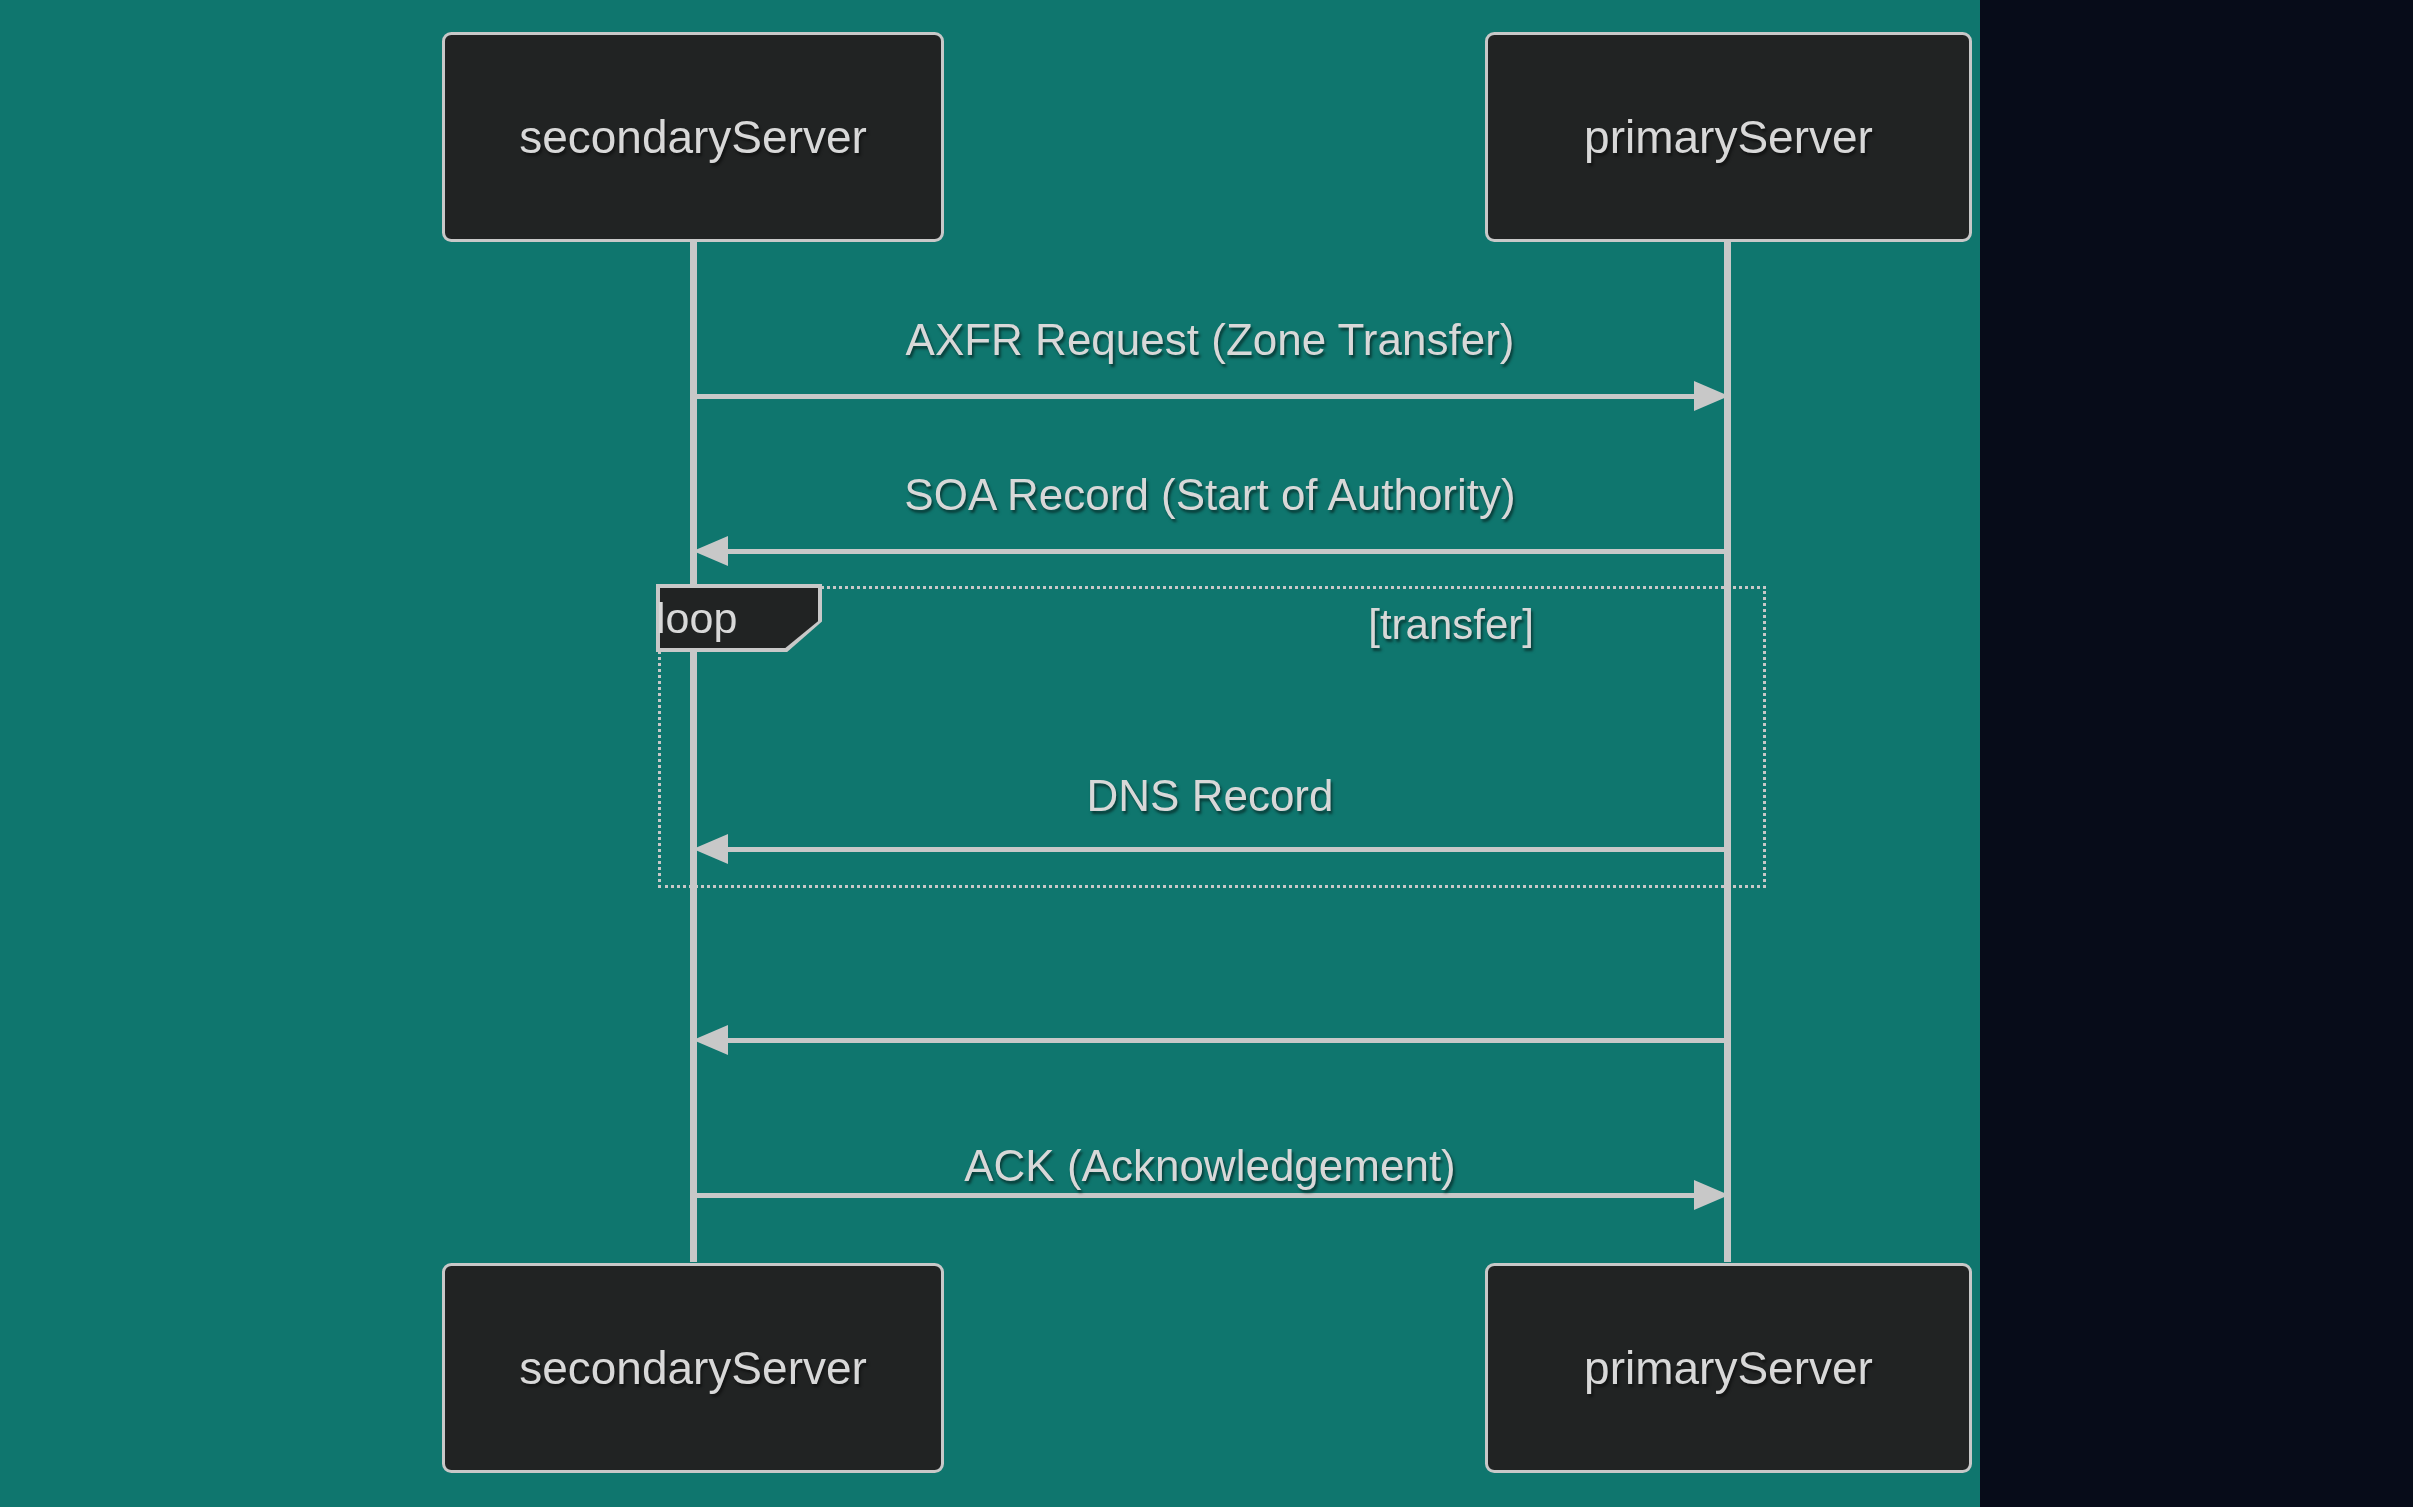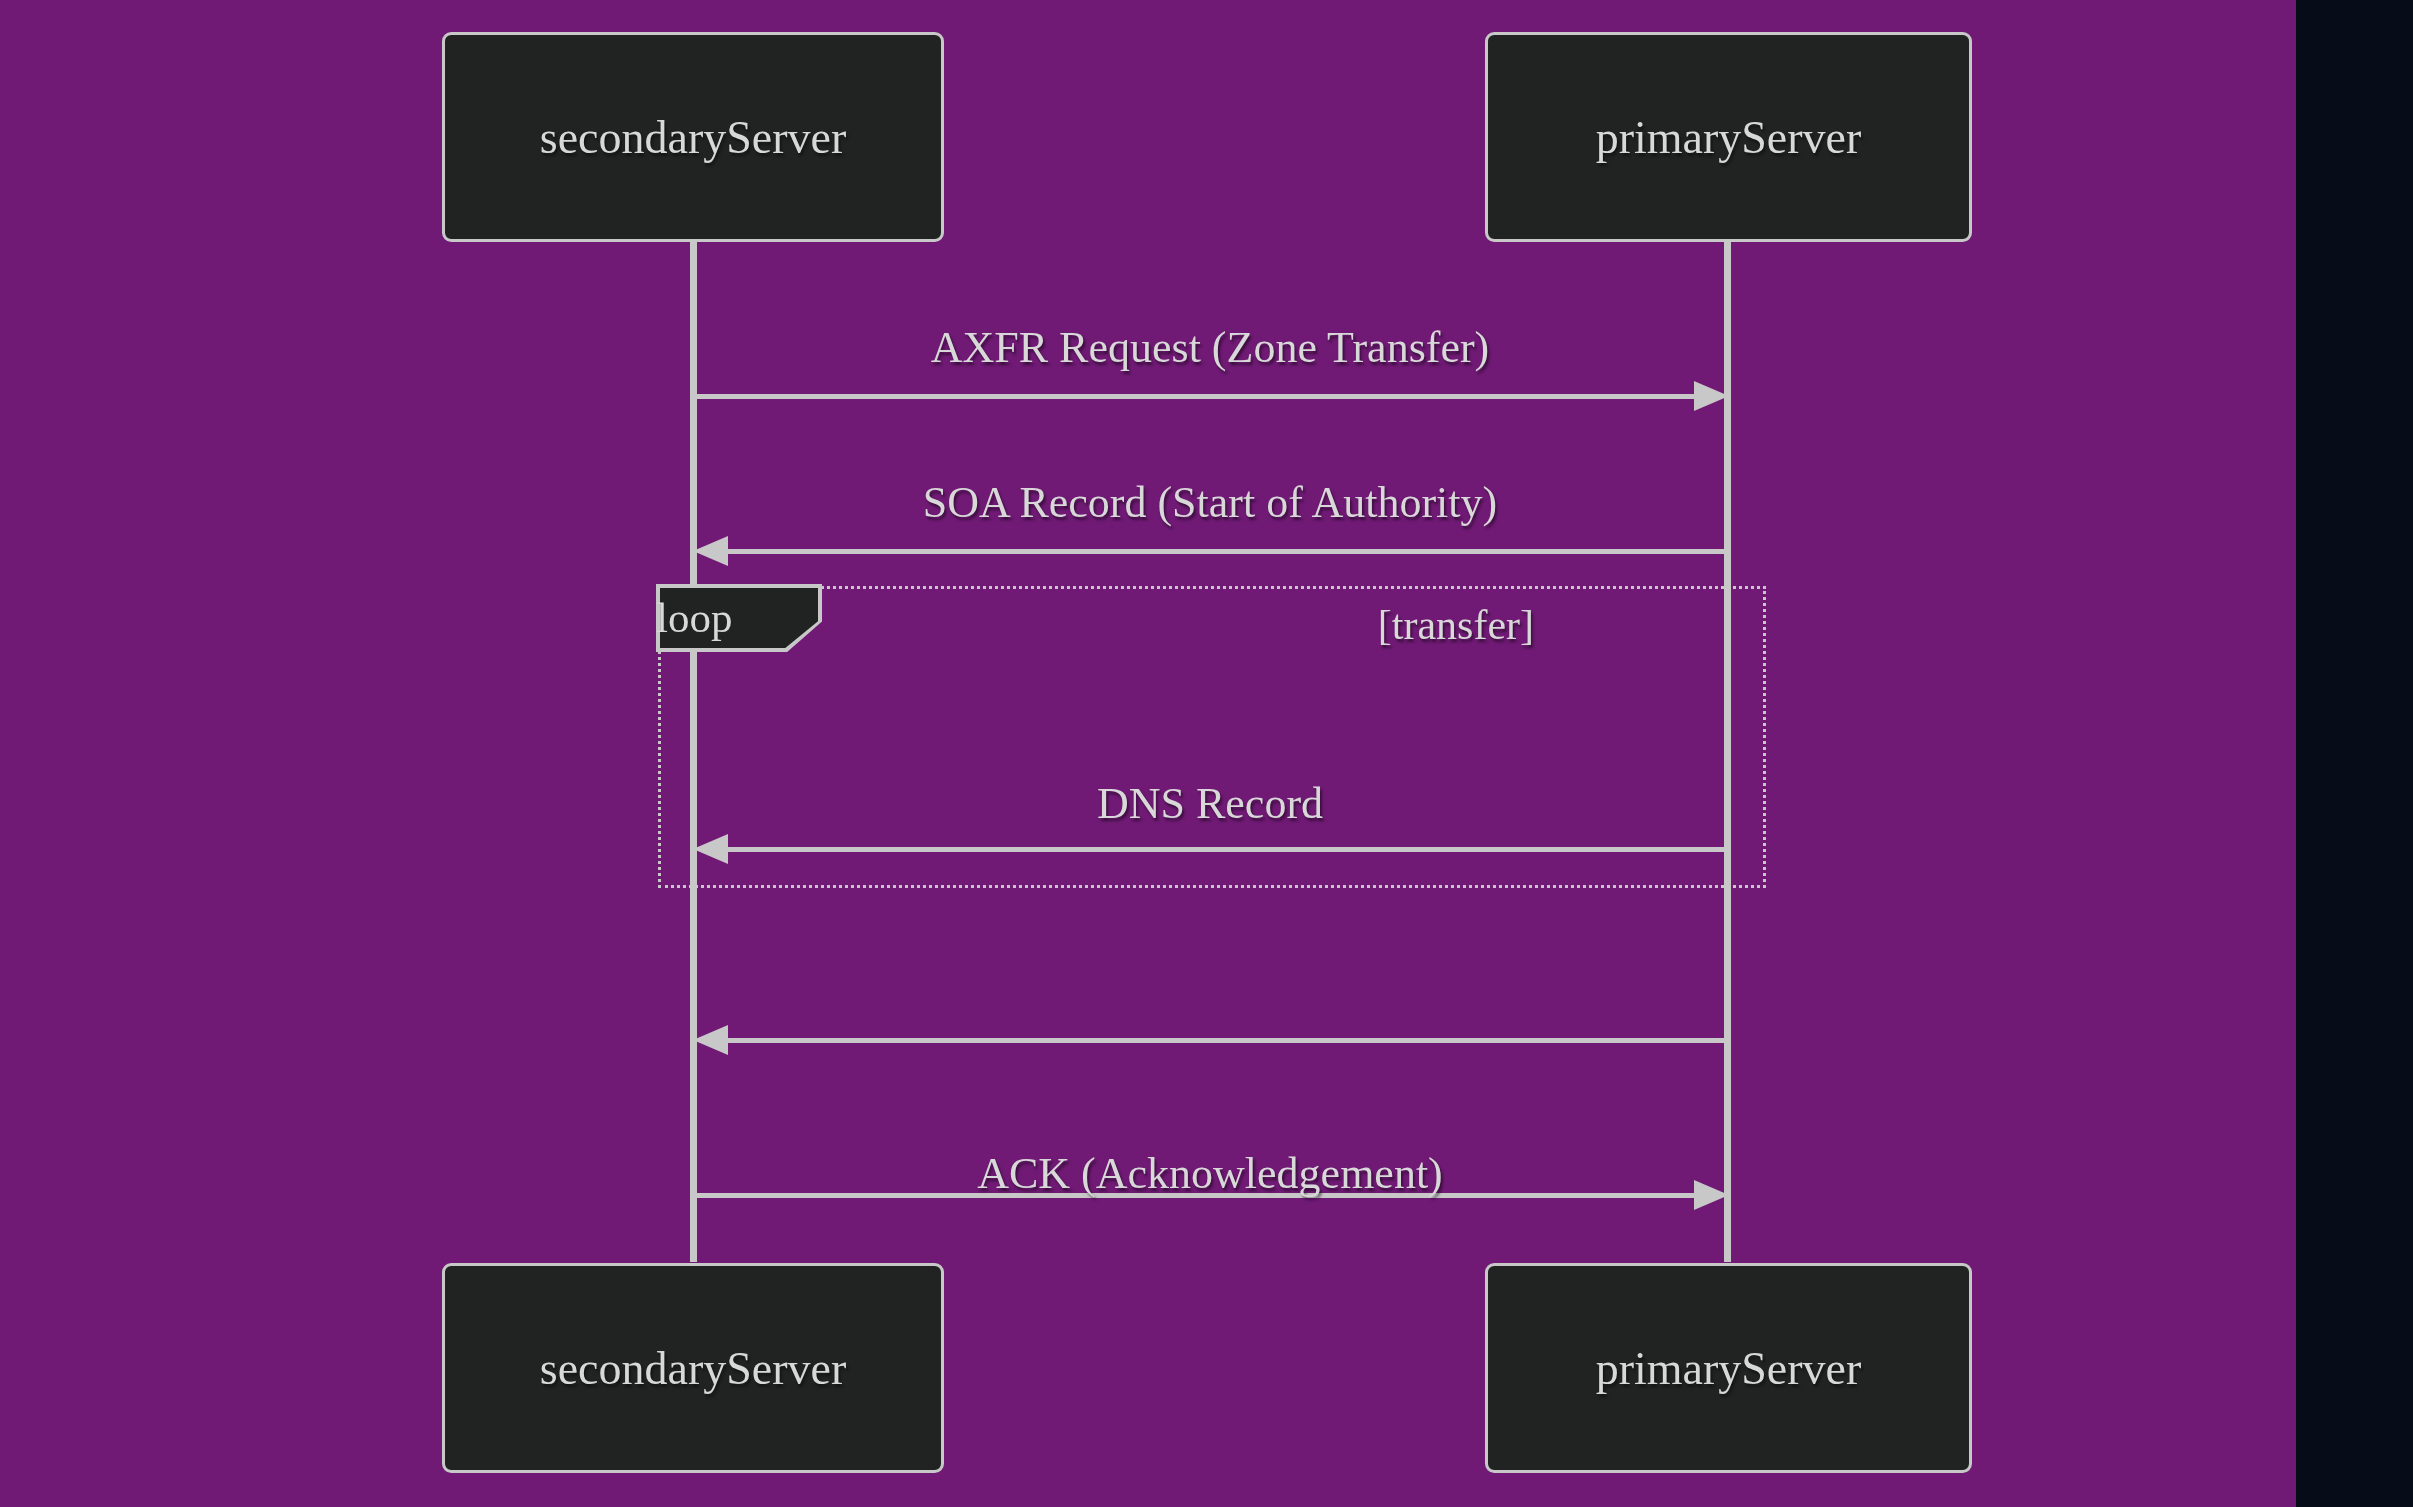--- a/index.html
+++ b/index.html
@@ -2,25 +2,25 @@
 <html style="font-size:15px"><head>
 <meta charset="utf-8">
 <style>
   html, body {
     margin: 0;
     padding: 0;
     background: #070c19;
   }
   .stage {
     position: relative;
-    width: 2296px;
+    width: 1980px;
     height: 1507px;
-    background: #701a75;
+    background: #0f766e;
     overflow: hidden;
-    font-family: Liberation Serif, serif;
+    font-family: Liberation Sans, sans-serif;
   }
   .actor {
     position: absolute;
     box-sizing: border-box;
     background: #212323;
     border: 3.7px solid #c8c8c8;
     border-radius: 9.2px;
     display: flex;
     align-items: center;
     justify-content: center;
@@ -44,21 +44,20 @@
     position: absolute;
     left: 693px;
     width: 1034px;
     text-align: center;
     color: #d8d8d8;
     font-size: 44px;
     line-height: 52px;
     text-shadow: 1.8px 2.8px 2.8px rgba(0,0,0,0.5);
     white-space: nowrap;
     z-index: 4;
-    margin-top: 8px;
   }
   .msg-line {
     position: absolute;
     height: 4.6px;
     background: #c8c8c8;
     z-index: 2;
   }
   .arrow-right {
     position: absolute;
     width: 0; height: 0;

